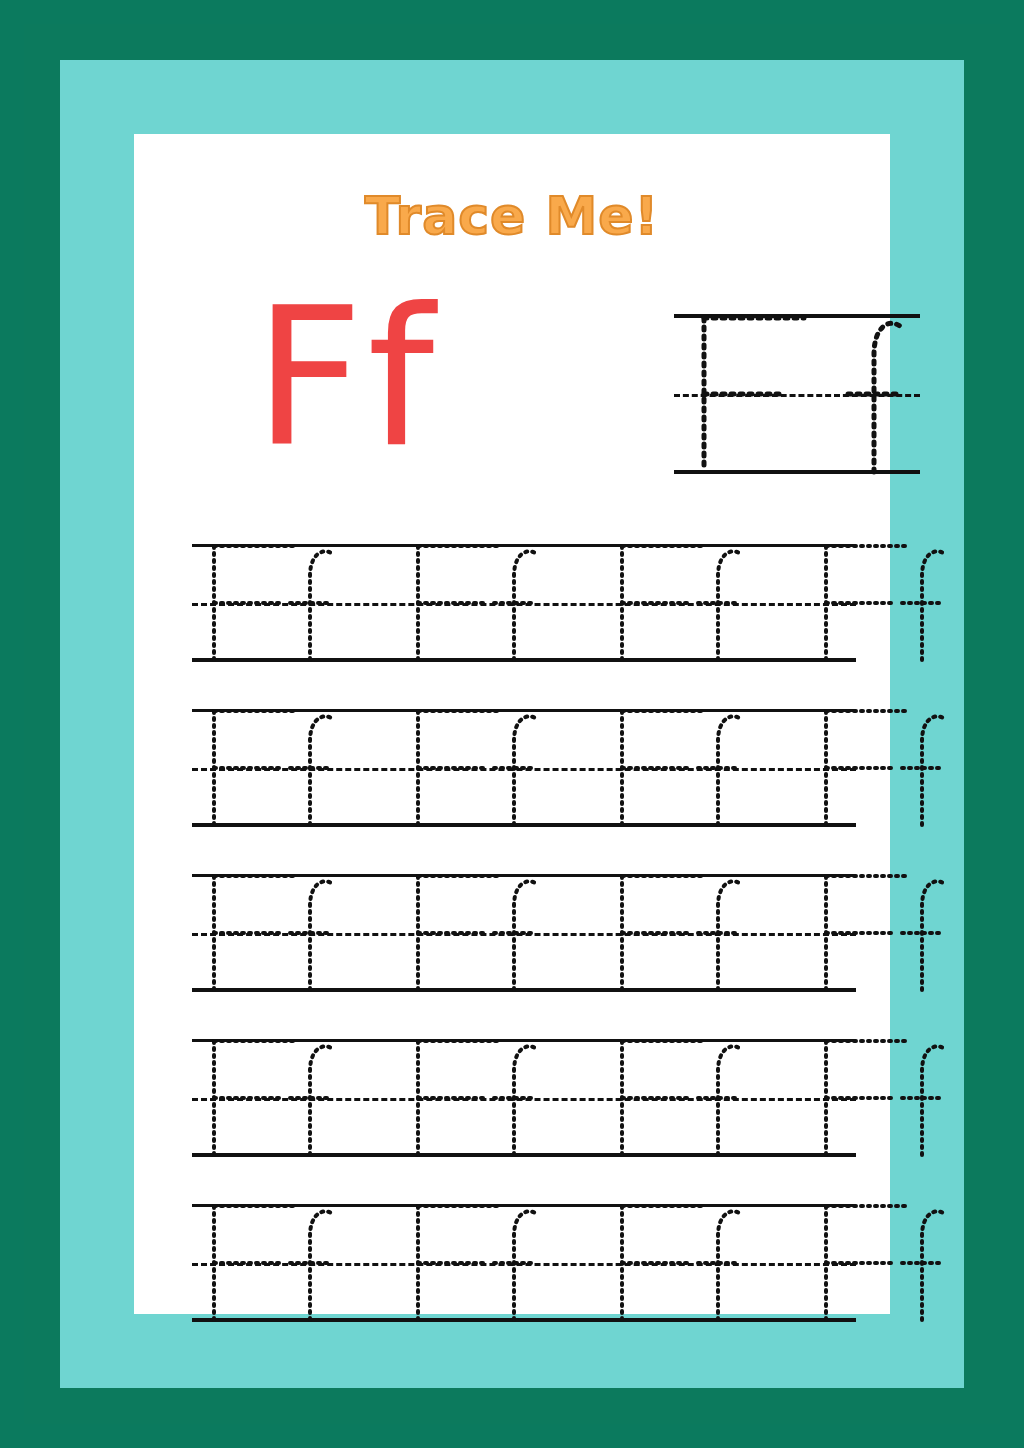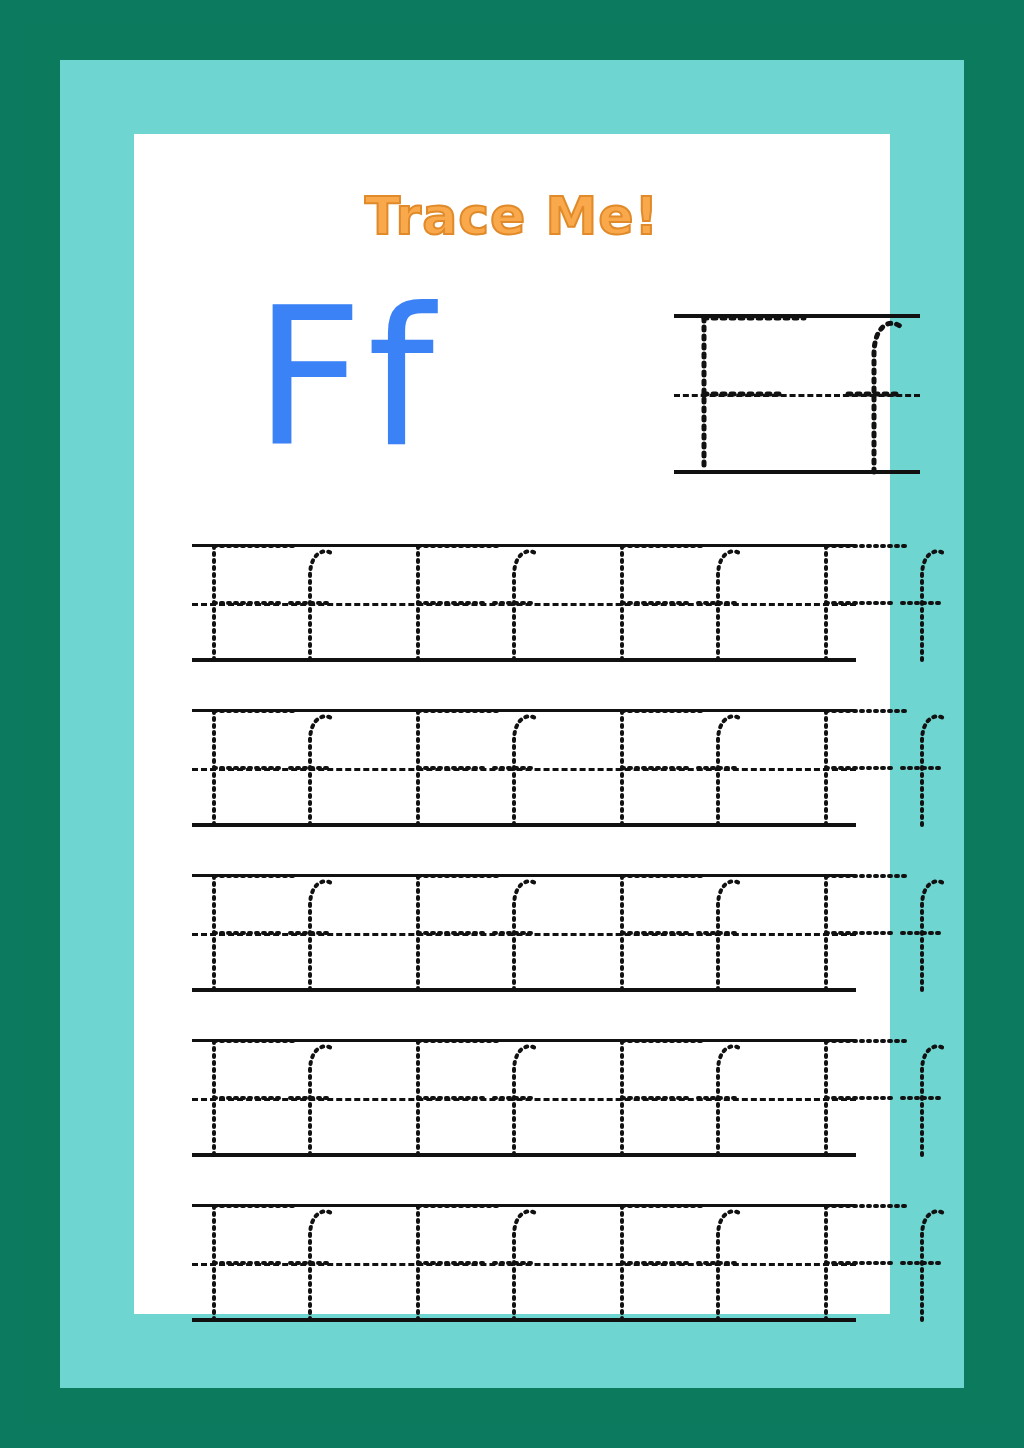--- a/index.html
+++ b/index.html
@@ -70,21 +70,21 @@
 
   
   .display-letters {
     position: absolute;
     left: 120px;
     top: 150px;
     font-family: "DejaVu Sans", sans-serif;
     font-size: 190px;
     line-height: 190px;
     font-weight: 500;
-    color: #3b82f6;
+    color: #ef4444;
     letter-spacing: 4px;
   }
 
   
   .demo-box {
     position: absolute;
     left: 540px;
     top: 180px;
     width: 246px;
     height: 160px;

